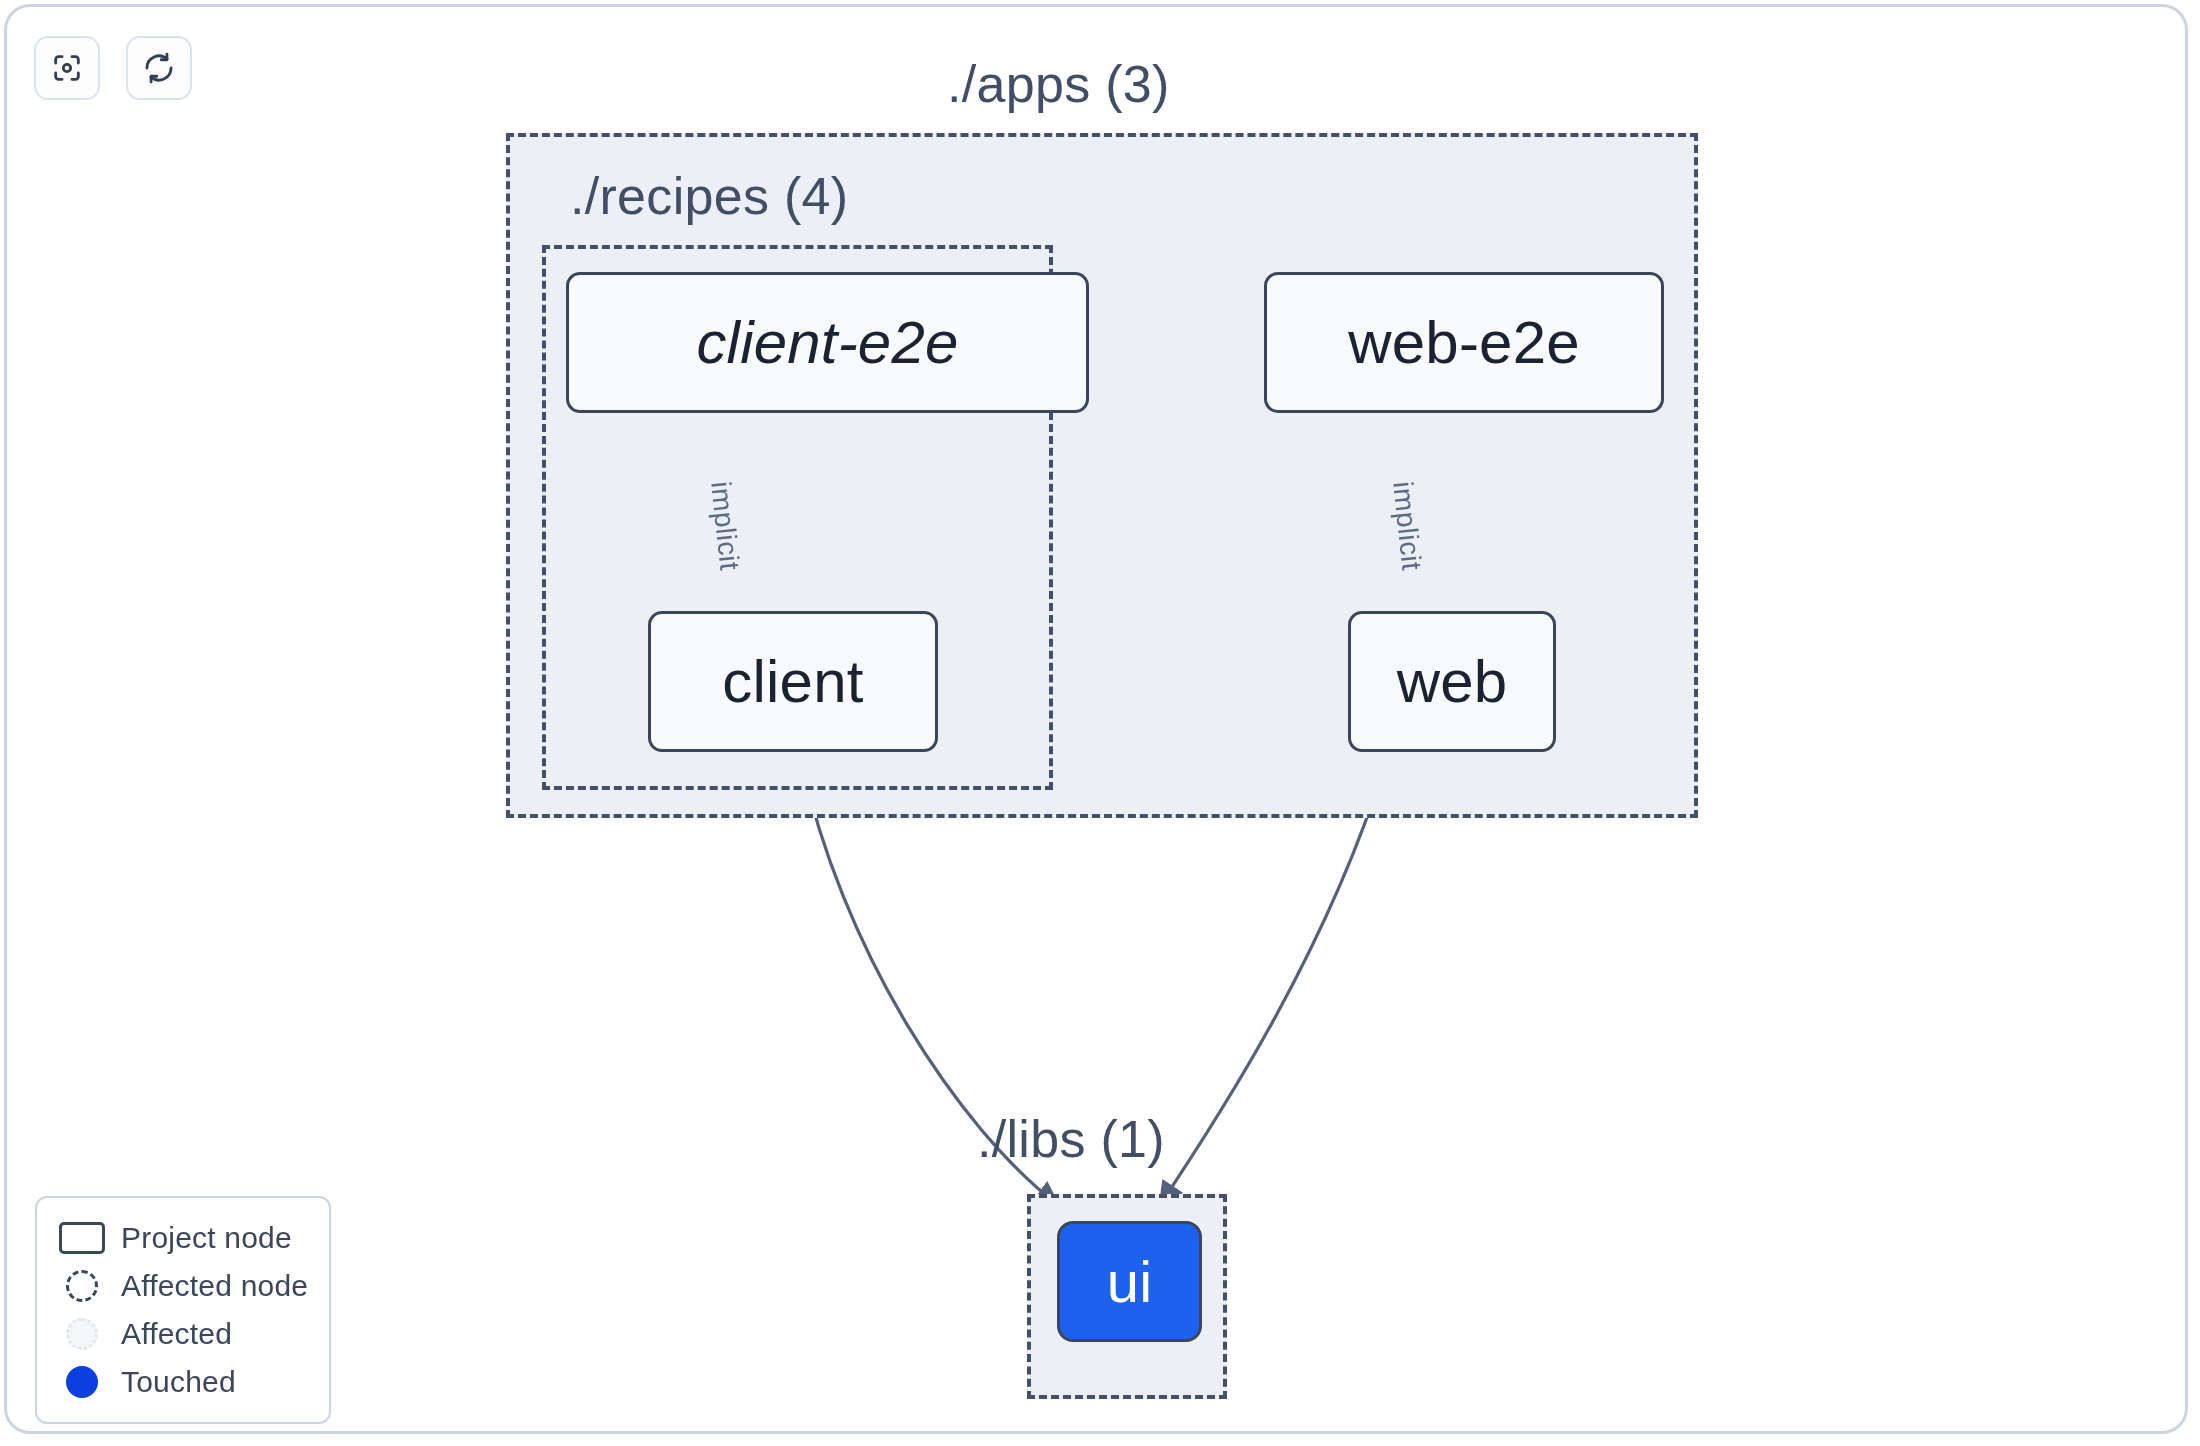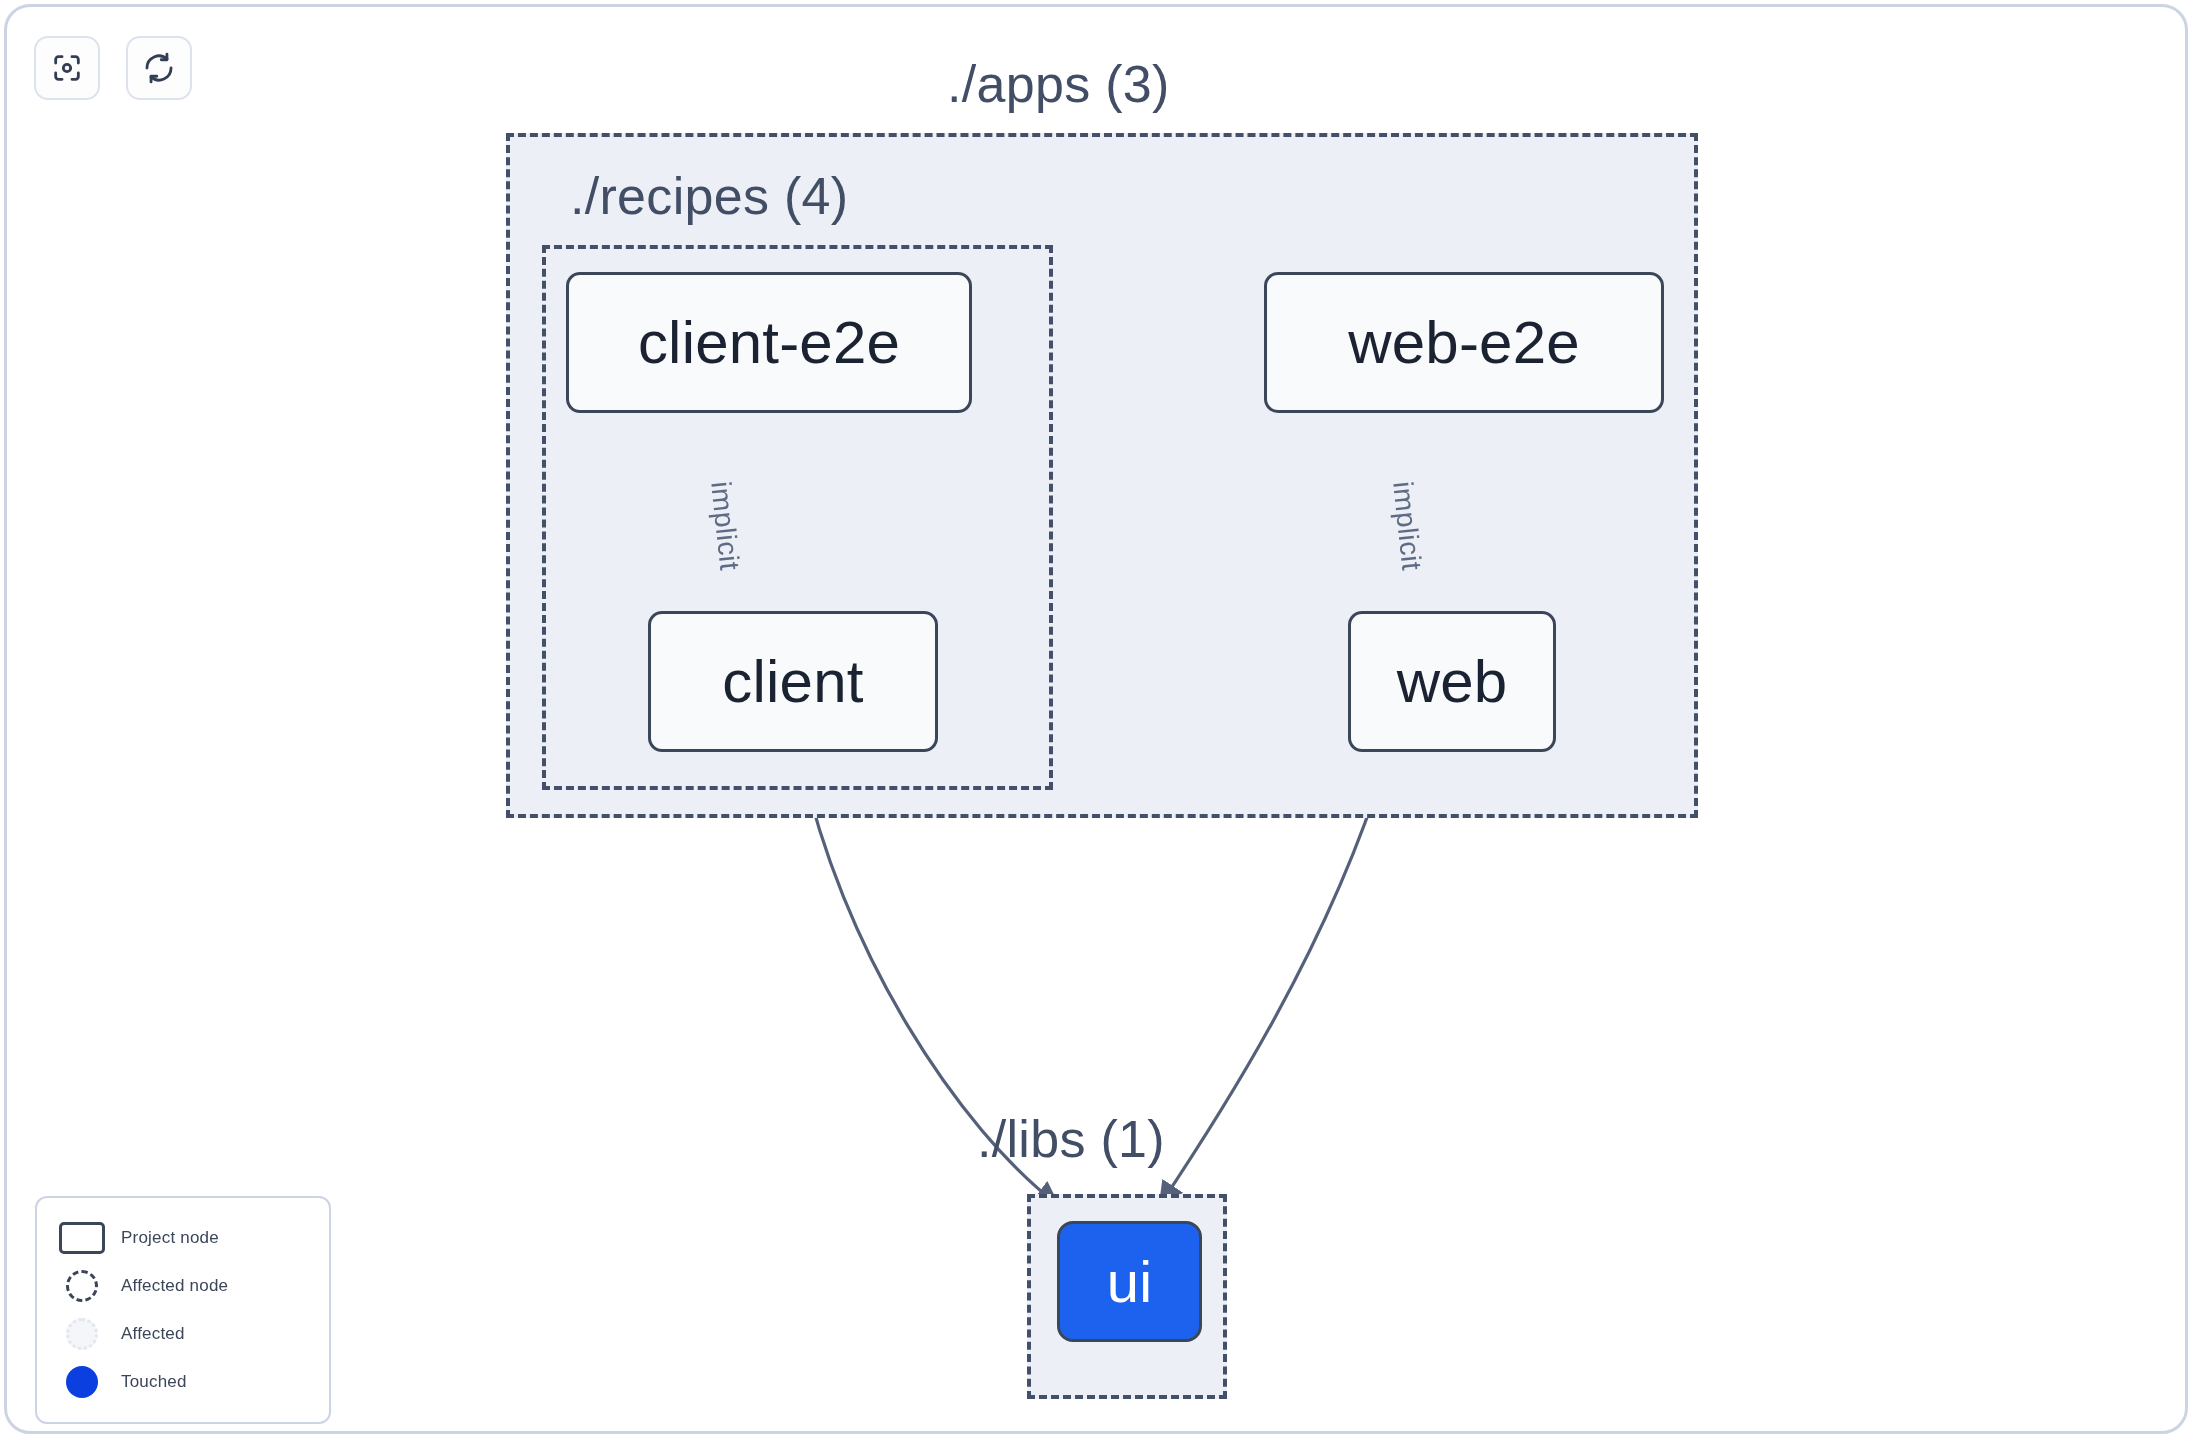--- a/index.html
+++ b/index.html
@@ -115,21 +115,21 @@
     justify-content: center;
     box-sizing: border-box;
     z-index: 18;
     cursor: pointer;
     color: #1b2231;
     font-size: 60px;
     line-height: 1;
     letter-spacing: 0.2px;
   }
 
-  #node-client-e2e { left: 566px; top: 272px; width: 406px; height: 141px; }
+  #node-client-e2e { left: 566px; top: 272px; width: 523px; height: 141px; font-style: italic; }
   #node-web-e2e    { left: 1264px; top: 272px; width: 400px; height: 141px; }
   #node-client     { left: 648px; top: 611px; width: 290px; height: 141px; }
   #node-web        { left: 1348px; top: 611px; width: 208px; height: 141px; }
   #node-ui {
     left: 1057px; top: 1221px; width: 145px; height: 121px;
     background: #1c62ef;
     border: 3px solid #3c4659;
     border-radius: 16px;
     color: #ffffff;
     font-size: 58px;
@@ -195,21 +195,21 @@
     border-radius: 50%;
     background: #f4f6f9;
     box-sizing: border-box;
   }
   .sw-touched {
     width: 32px; height: 32px;
     border-radius: 50%;
     background: #0b3fe0;
   }
   .legend-text {
-    font-size: 17px;
+    font-size: 30px;
     color: #3c4659;
     letter-spacing: 0.2px;
   }
 </style>
 </head>
 <body>
 
 <div id="canvas">
 
   <div id="frame-border"></div>

